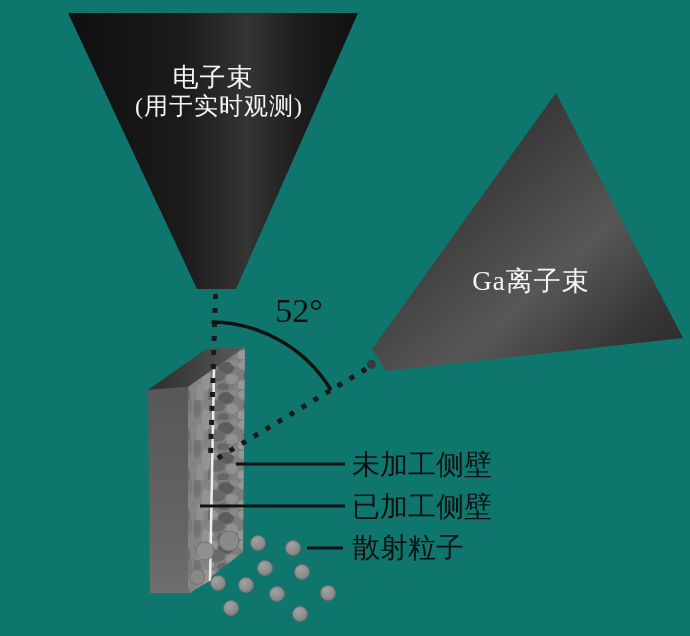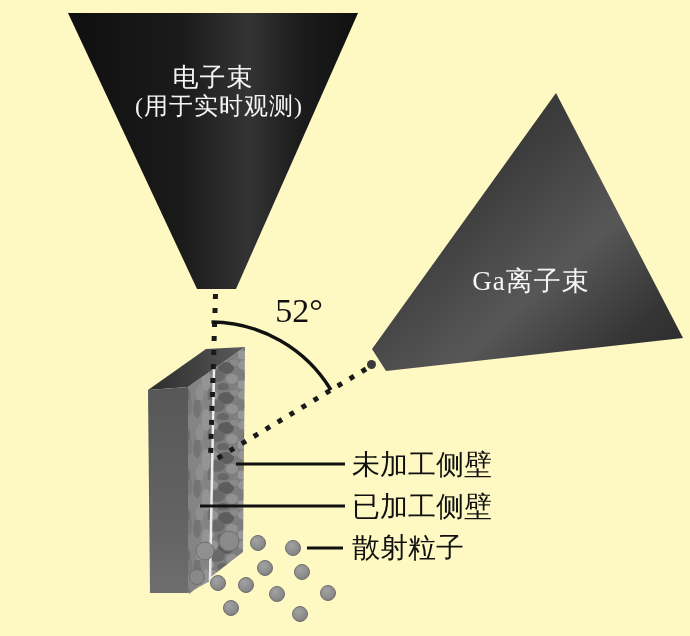--- a/index.html
+++ b/index.html
@@ -4,21 +4,21 @@
 <style>
   html, body {
     margin: 0;
     padding: 0;
     background: #ffffff;
   }
   .canvas {
     position: relative;
     width: 690px;
     height: 636px;
-    background: #fef9c3;
+    background: #0f766e;
     overflow: hidden;
     font-family: "Liberation Serif", "DejaVu Serif", serif;
   }
   svg { display: block; }
   text {
     font-family: "Liberation Serif", "DejaVu Serif", serif;
   }
   .beam-label {
     fill: #f5f5f5;
     letter-spacing: 1px;

